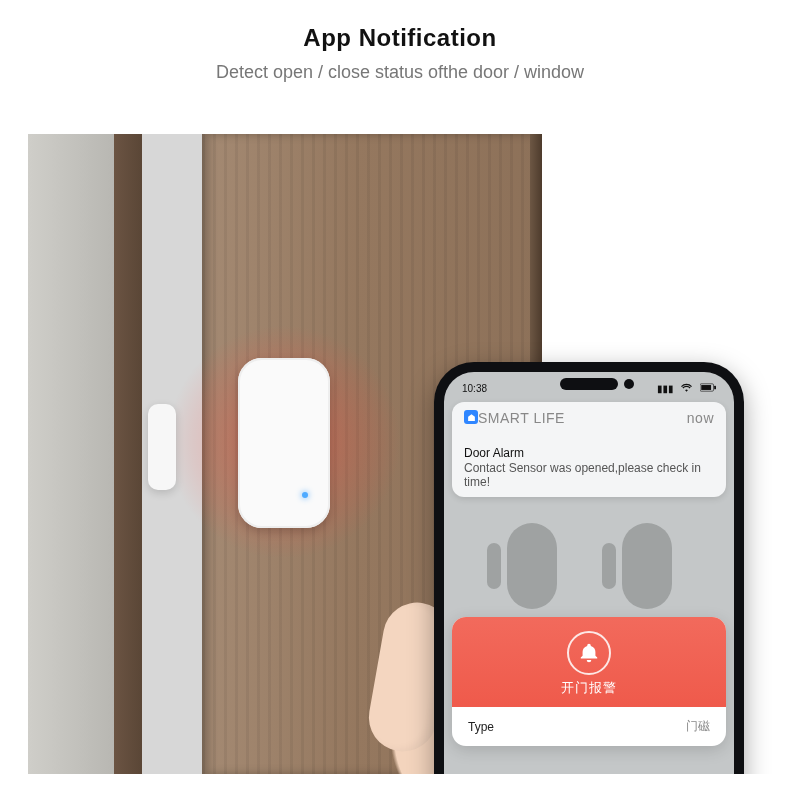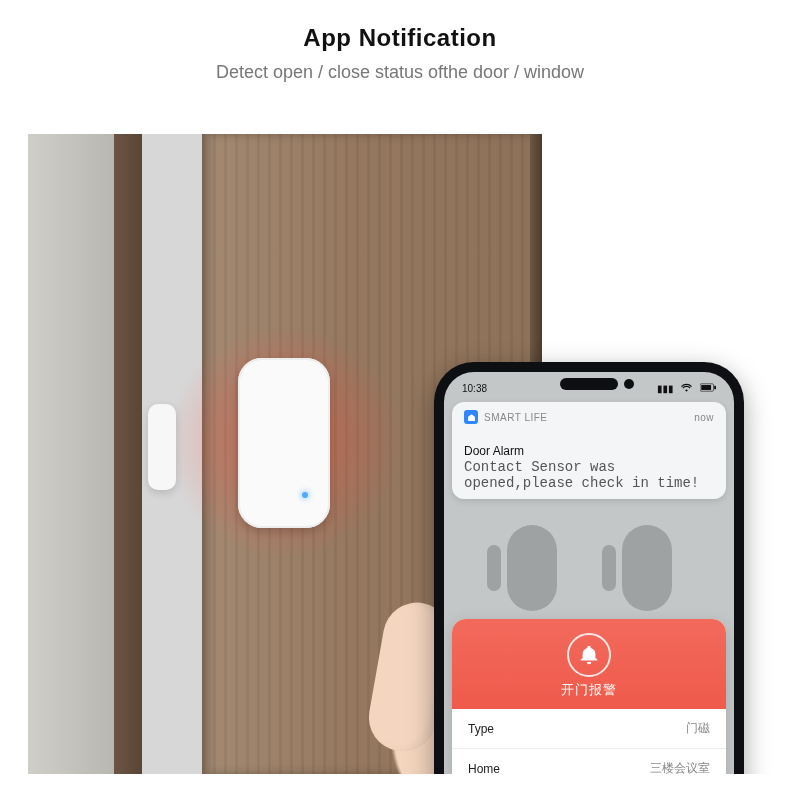--- a/index.html
+++ b/index.html
@@ -58,26 +58,26 @@
 
   
   .phone{ position:absolute; right:28px; top:228px; width:310px; height:500px; background:#0e0f12; border-radius:40px; padding:10px; box-shadow:0 8px 26px rgba(0,0,0,.35); }
   .screen{ position:relative; width:100%; height:100%; background:#c4c7c8; border-radius:30px; overflow:hidden; }
   .statusbar{ height:22px; display:flex; justify-content:space-between; align-items:flex-end; padding:0 18px; font-size:10px; color:#111; }
   .status-right .ic{ display:inline-block; margin-left:5px; }
   .punch{ position:absolute; top:6px; left:50%; transform:translateX(-50%); width:58px; height:12px; background:#0e0f12; border-radius:6px;}
   .punch::after{content:"";position:absolute;right:-16px;top:1px;width:10px;height:10px;background:#0e0f12;border-radius:50%;}
 
   .notif{ margin:8px; background:#f4f5f6; border-radius:12px; padding:8px 12px; box-shadow:0 2px 6px rgba(0,0,0,.12); }
-  .notif-head{ display:flex; align-items:center; gap:6px; font-size:10px; color:#888; letter-spacing:.5px; }
+  .notif-head{ display:flex; font-size:14px; color:#888; letter-spacing:.5px; }
   .notif-head .app-ic{ width:14px; height:14px; background:#2f86ff; border-radius:3px; display:flex; align-items:center; justify-content:center; }
   .notif-head .app-ic svg{width:9px;height:9px;}
   .notif-head .time{ margin-left:auto; }
   .notif-title{ font-size:12px; font-weight:400; color:#111; margin-top:20px; }
-  .notif-msg{ font-size:14px; color:#555; margin-top:1px;font-family:Liberation Mono, monospace; }
+  .notif-msg{ font-size:12px; color:#555; margin-top:1px; }
 
   .dim-shapes{ display:flex; justify-content:space-around; padding:18px 30px 8px; }
   .shape{ width:50px; height:86px; background:#9fa2a2; border-radius:26px; position:relative;}
   .shape::before{content:"";position:absolute;left:-20px;top:20px;width:14px;height:46px;background:#9fa2a2;border-radius:8px;}
 
   .card{ margin:0 8px; background:#fff; border-radius:14px; overflow:hidden; box-shadow:0 4px 16px rgba(0,0,0,.15); }
   .card-head{ background:linear-gradient(#f26a5c,#ef5a4b); color:#fff; text-align:center; padding:14px 0 10px; }
   .bell{ width:44px; height:44px; margin:0 auto 4px; border:2px solid rgba(255,255,255,.85); border-radius:50%; display:flex; align-items:center; justify-content:center; }
   .bell svg{ width:22px; height:22px; fill:#fff; }
   .card-head-title{ font-size:13px; letter-spacing:1px; }
@@ -166,24 +166,20 @@
               <svg viewBox="0 0 24 24">
                   <path d="M12 2a2 2 0 00-2 2v.3A7 7 0 005 11v4l-2 2v1h18v-1l-2-2v-4a7 7 0 00-5-6.7V4a2 2 0 00-2-2zm0 20a2.5 2.5 0 002.5-2.5h-5A2.5 2.5 0 0012 22z"></path>
                 </svg>
             </div>
             <div class="card-head-title">开门报警</div>
           </div>
           <div class="row">
             <span class="k">Type</span>
             <span class="v">门磁</span>
           </div>
-          <div class="row">
-            <span class="k">Home</span>
-            <span class="v">三楼会议室</span>
-          </div>
 
         </div>
       </div>
     </div>
   </div>
 
   <div class="frame-left"></div>
   <div class="frame-right"></div>
   <div class="frame-bottom"></div>
 </div>

